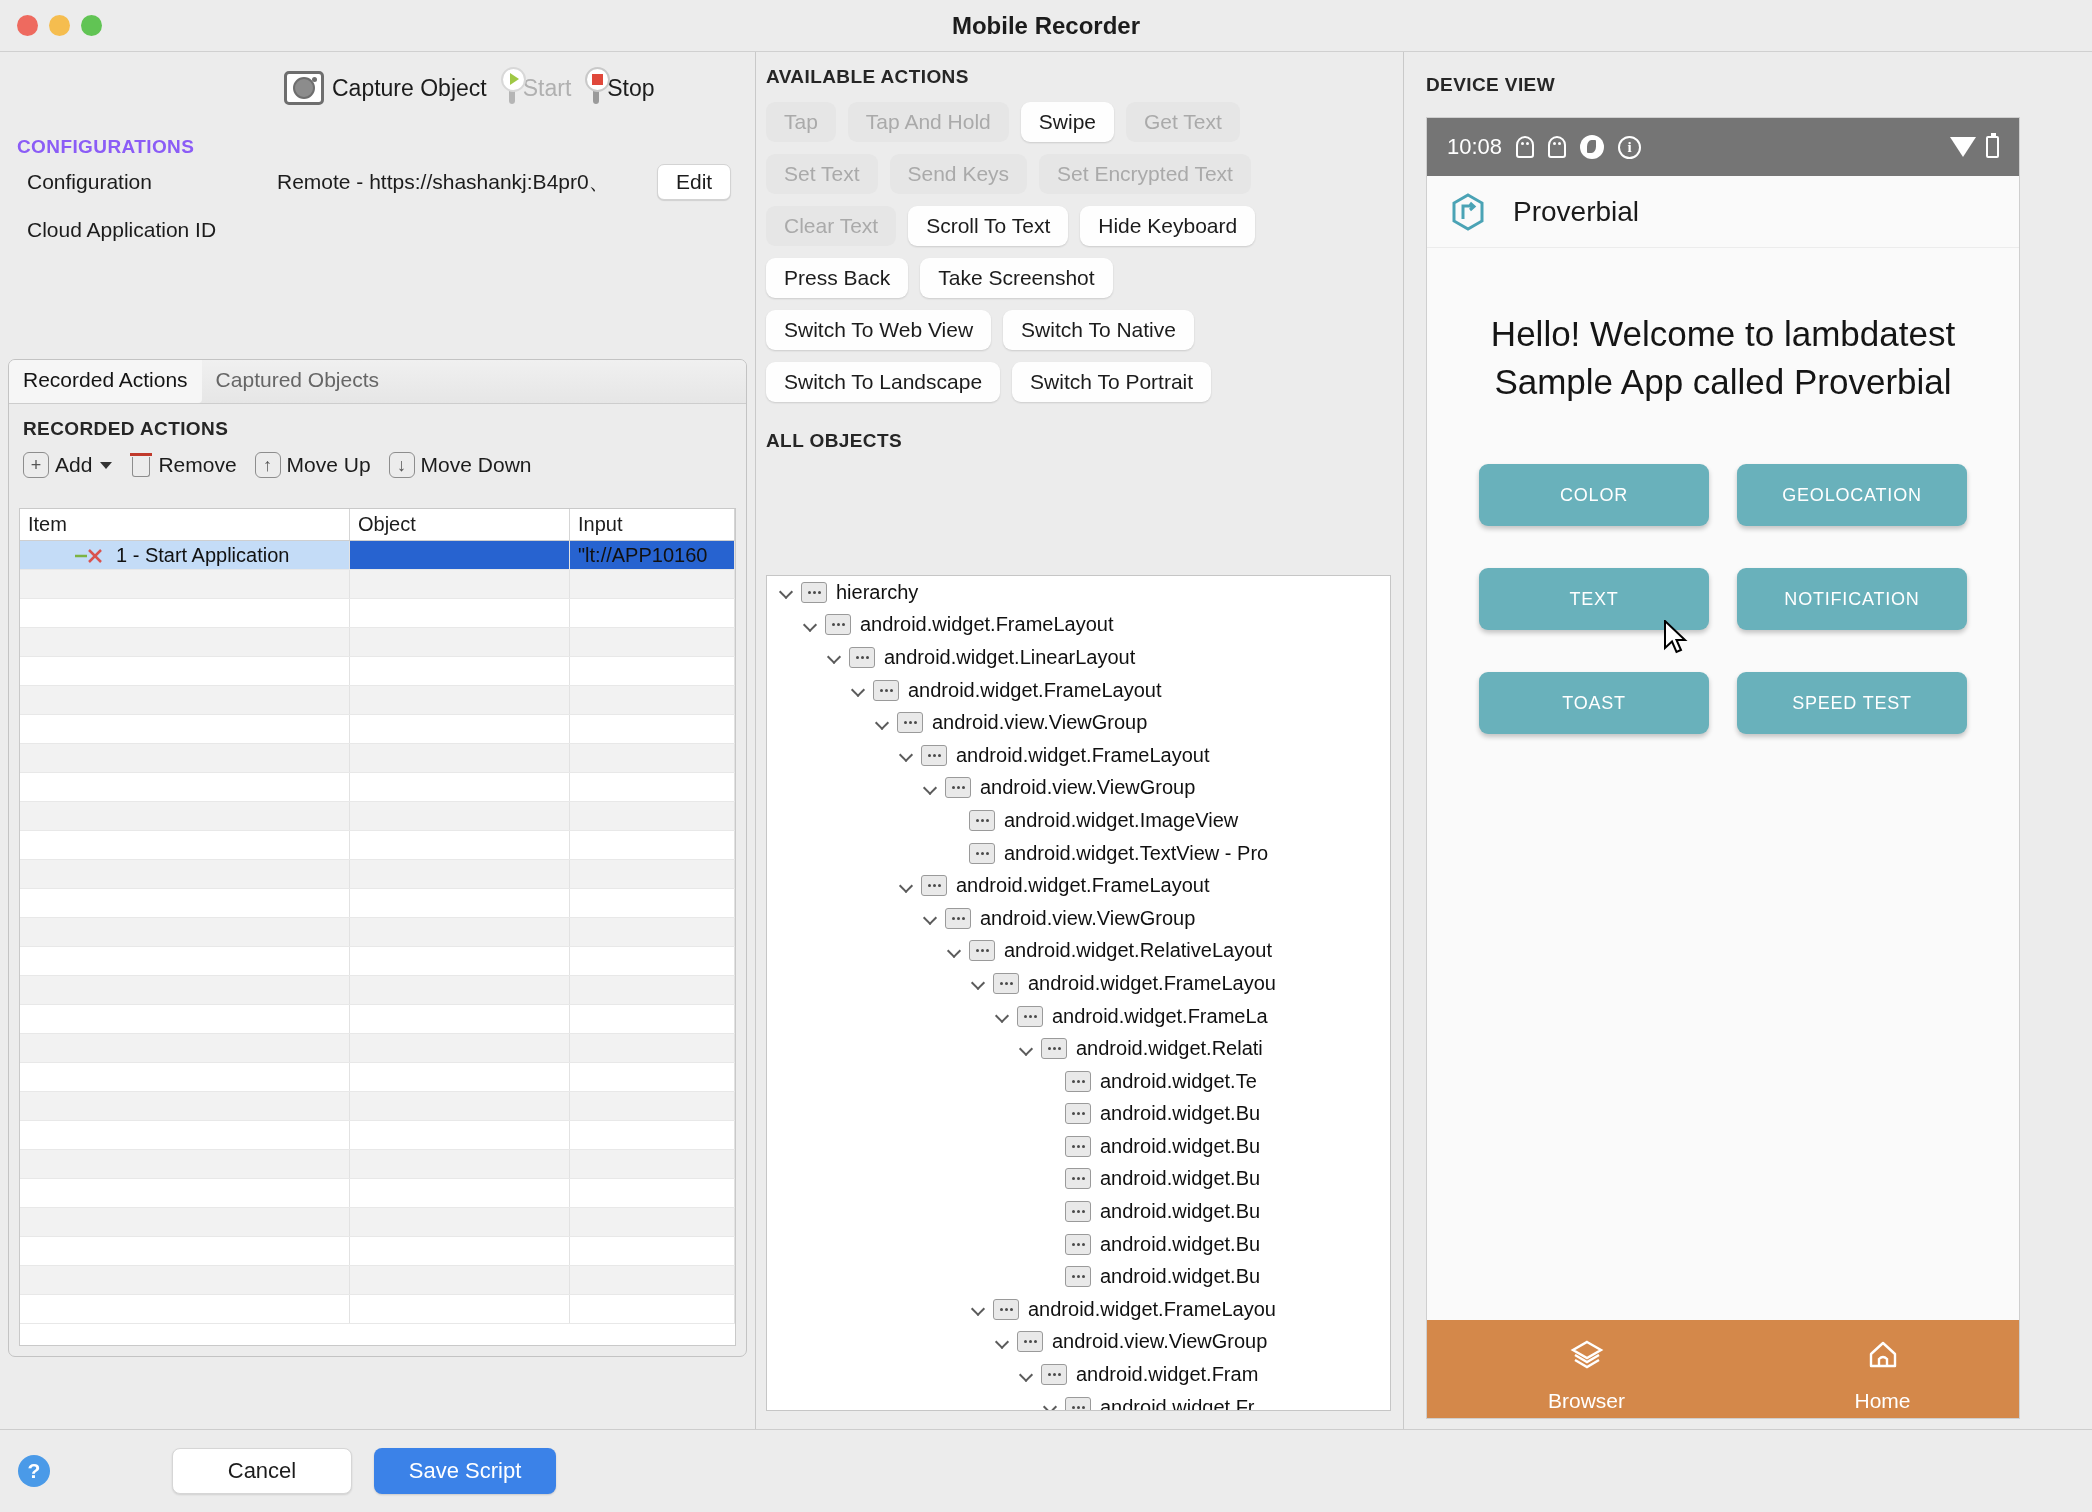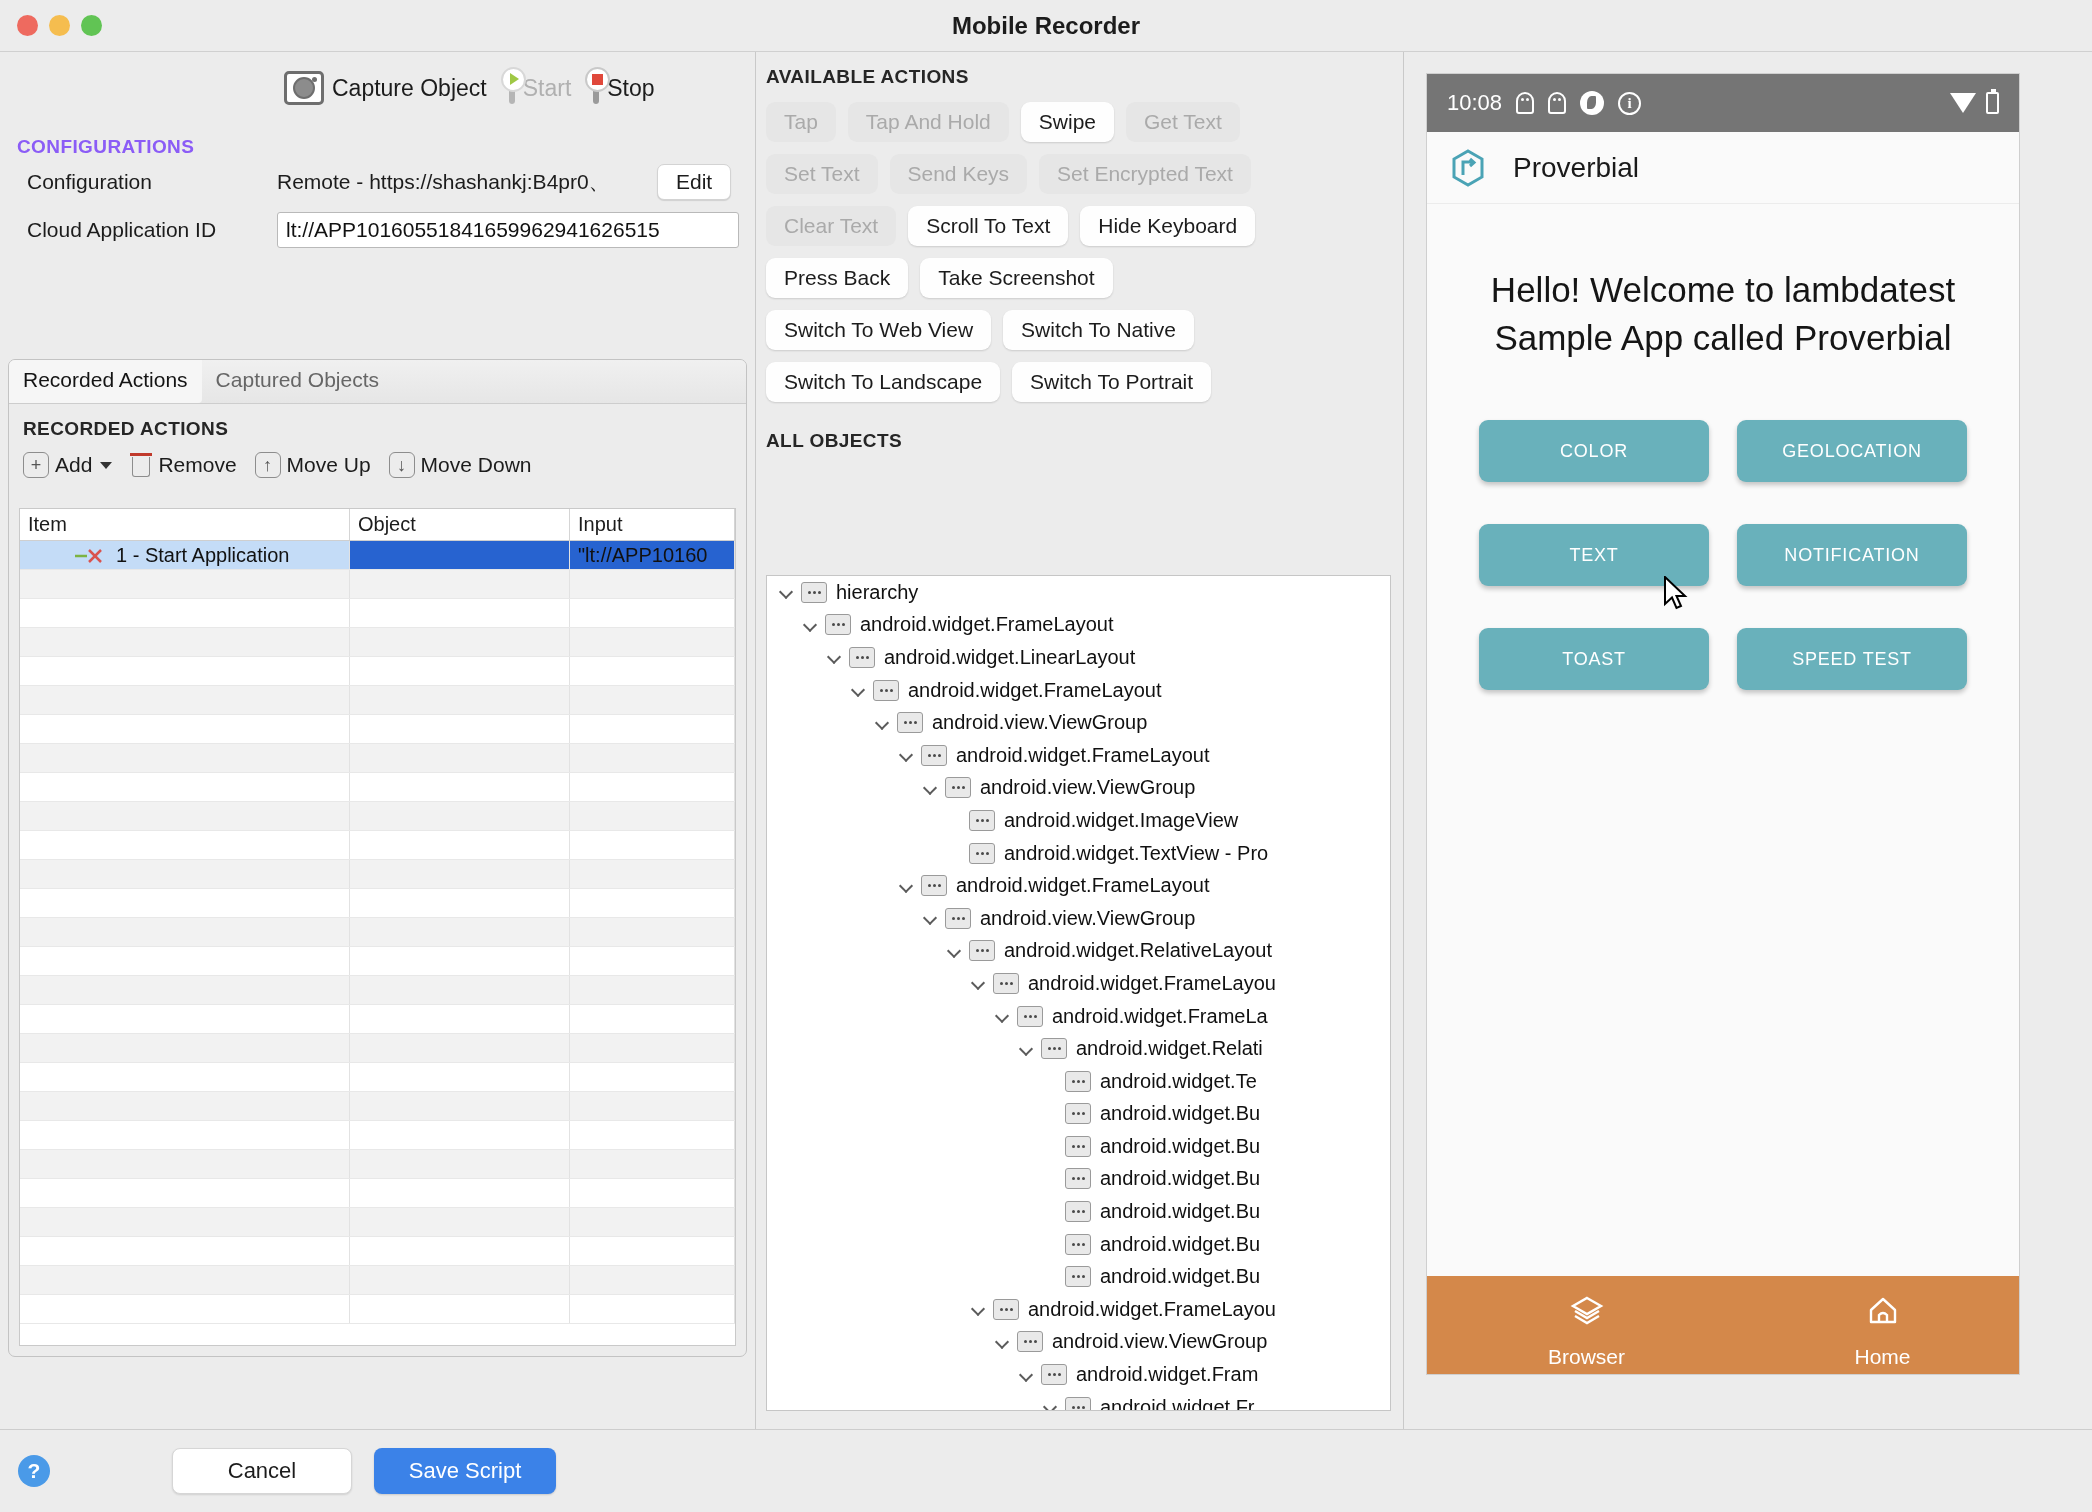--- a/index.html
+++ b/index.html
@@ -222,21 +222,20 @@
     <div class="section-head">CONFIGURATIONS</div>
 
     <div class="cfg-row">
       <span class="cfg-label" style="width:250px">Configuration</span>
       <span class="cfg-val" style="width:380px">Remote - https://shashankj:B4pr0、</span>
       <button class="btn-edit">Edit</button>
     </div>
 
     <div class="cfg-row">
       <span class="cfg-label" style="width:250px">Cloud Application ID</span>
-      <input class="txt-input" style="width: 462px;" value="lt://APP10160551841659962941626515">
     </div>
 
     <div class="tab-card">
       <div class="tabs">
         <div class="tab active">Recorded Actions</div>
         <div class="tab">Captured Objects</div>
       </div>
 
       <div class="rec-head">RECORDED ACTIONS</div>
 
@@ -687,20 +686,21 @@
             <i></i>
             <i></i>
             <i></i>
           </span>
           <span>android.widget.Fr</span>
         </div>
       </div>
   </div>
 
   <div class="right-col">
+    <div class="dv-title">DEVICE VIEW</div>
 
     <div class="device">
       <div class="statusbar">
         <span>10:08</span>
         <span class="droid"></span>
         <span class="droid"></span>
         <span class="blob"></span>
         <span class="info">i</span>
         <span class="sb-right">
           <span class="wifi"></span>

